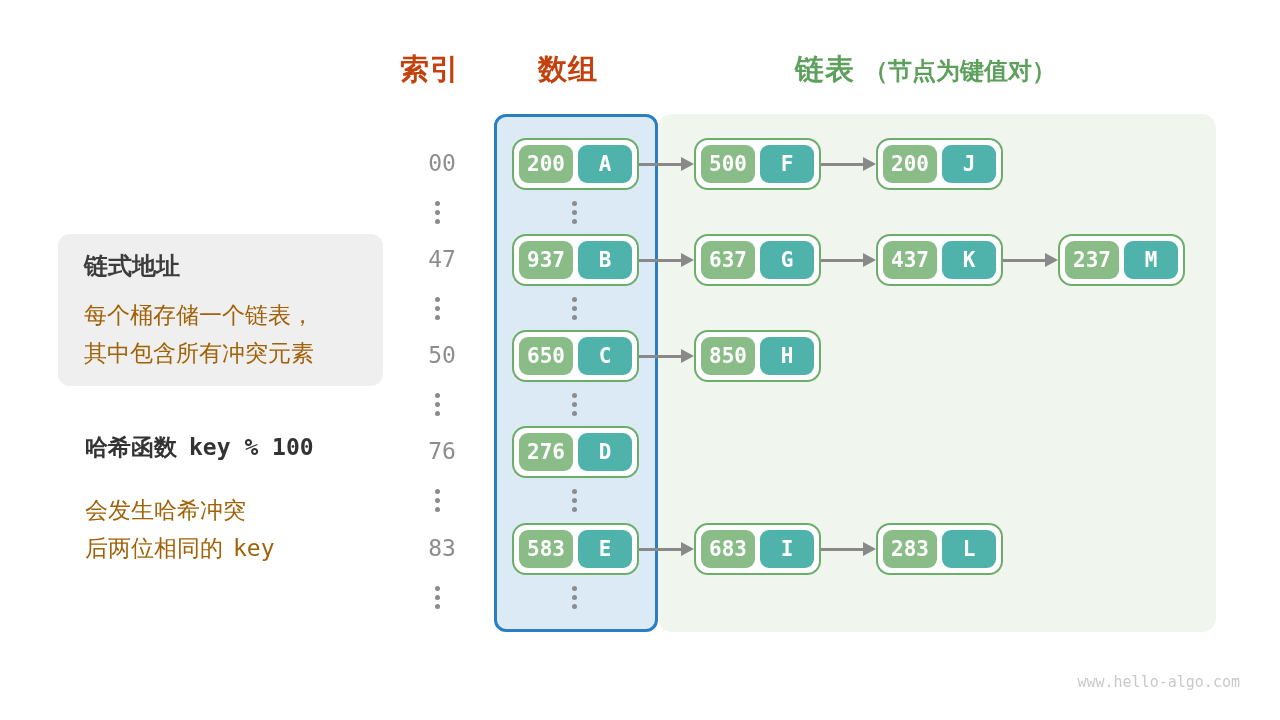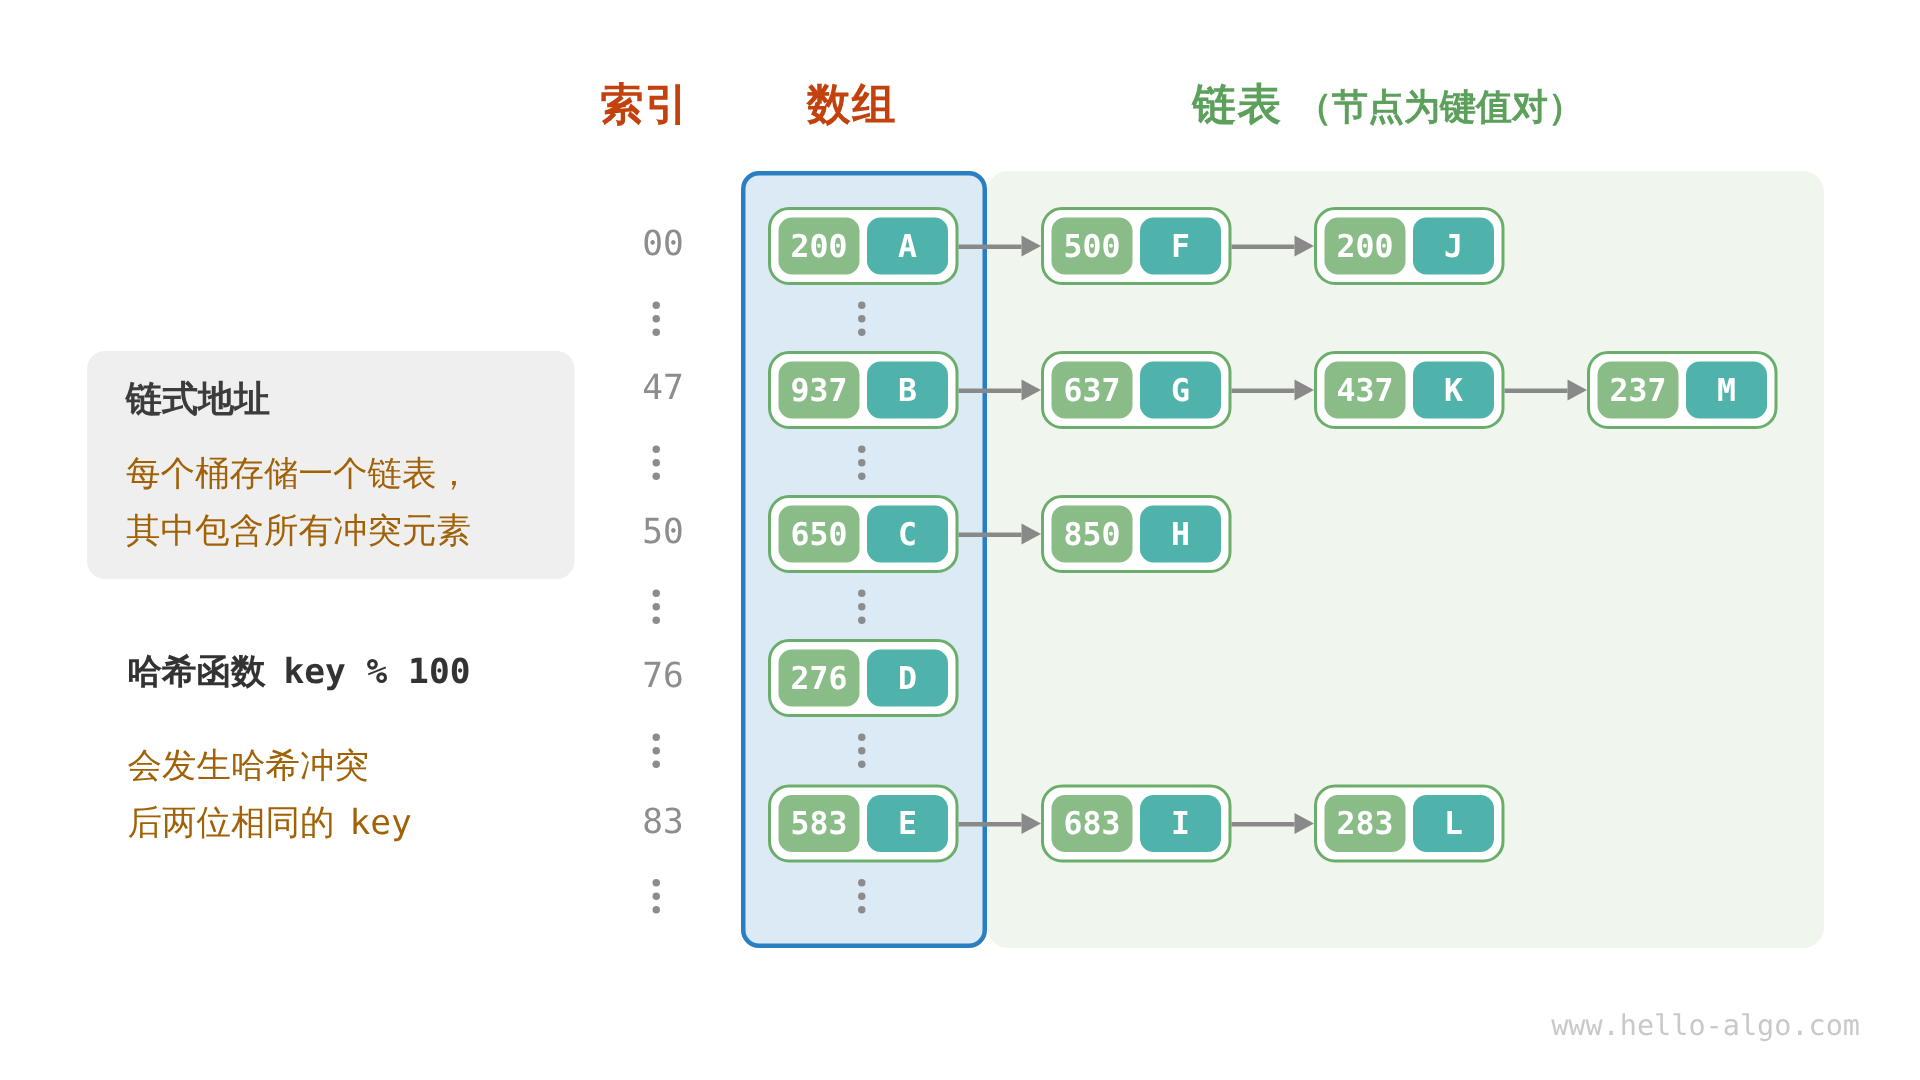--- a/index.html
+++ b/index.html
@@ -55,21 +55,21 @@
   .note-title{font-size:24px;font-weight:bold;color:#3c3c3c;margin-bottom:14px;}
   .note-line{font-size:23px;color:#a16207;line-height:38px;white-space:nowrap;}
   .hash-note{position:absolute;left:85px;top:432px;}
   .hash-title{font-size:23px;font-weight:bold;color:#333;white-space:nowrap;margin-bottom:28px;}
   .mono{font-family:"DejaVu Sans Mono",monospace;}
   .hash-title .mono{margin-left:12px;}
   .hash-note .note-line .mono{margin-left:10px;}
   
   .watermark{
     position:absolute;right:40px;top:673px;
-    font-family:"DejaVu Sans Mono",monospace;font-size:19px;color:#c9c9c9;margin-left:48px;
+    font-family:"DejaVu Sans Mono",monospace;font-size:15px;color:#c9c9c9;margin-left:48px;
   }
 </style>
 </head>
 <body>
 
 <div class="canvas">
 
   <div class="hdr hdr-index">索引</div>
   <div class="hdr hdr-array">数组</div>
   <div class="hdr hdr-list">

